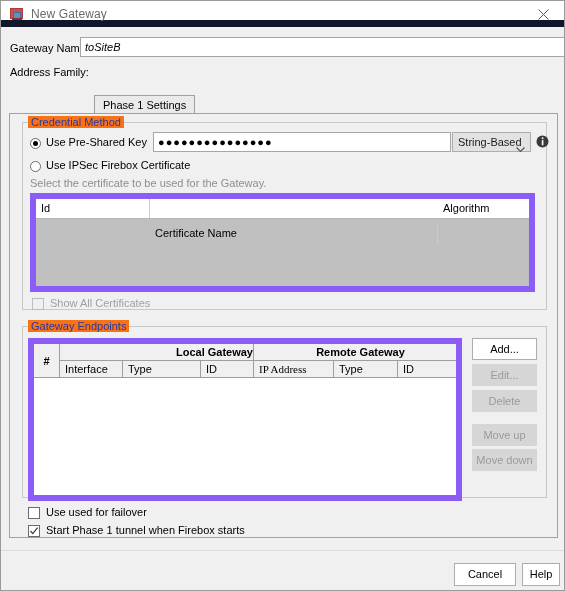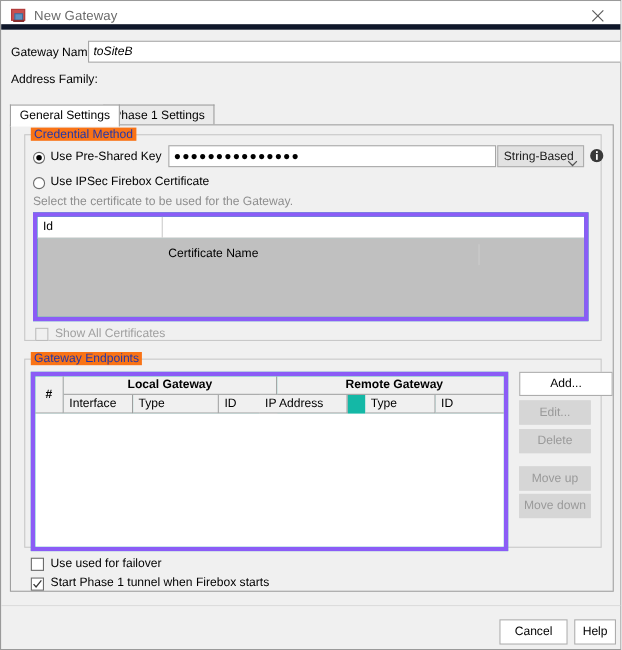--- a/index.html
+++ b/index.html
@@ -21,21 +21,21 @@
     box-sizing: border-box;
     overflow: hidden;
   }
 
   
   .titlebar {
     position: absolute;
     left: 0; top: 0;
     width: 565px; height: 26px;
     background: #ffffff;
-    border-bottom: 5px solid #0f172a;
+    border-bottom: 7px solid #0f172a;
     box-sizing: border-box;
   }
   .title-icon {
     position: absolute;
     left: 9px; top: 6px;
     width: 14px; height: 14px;
   }
   .title-text {
     position: absolute;
     left: 30px; top: 6px;
@@ -181,23 +181,23 @@
     position: absolute;
     left: 18px; top: 0;
     font-size: 11px;
     white-space: nowrap;
   }
   .cb-label.disabled { color: #a0a0a0; }
 
   
   .grid {
     position: absolute;
-    border: 4px solid #8b5cf6;
-    box-sizing: border-box;
-    background: #14b8a6;
+    border: 6px solid #8b5cf6;
+    box-sizing: border-box;
+    background: #fca5a5;
     overflow: hidden;
   }
   .grid-head {
     position: relative;
     height: 19px;
     background: #ffffff;
     border-bottom: 1px solid #b5b5b5;
   }
   .th {
     position: absolute;
@@ -281,23 +281,20 @@
       </svg>
     </div>
   </div>
 
   <span class="lbl" style="left:9px; top:41px;">Gateway Name:</span>
   <input class="text-input" style="left: 79px; top: 36px; width: 525px; font-style: italic;" value="toSiteB">
 
   <span class="lbl" style="left:9px; top:65px;">Address Family:</span>
 
   <div class="tabstrip">
-    <div class="tab active" style="left:0;">
-      <span>General Settings</span>
-    </div>
     <div class="tab inactive" style="left:85px;">
       <span>Phase 1 Settings</span>
     </div>
   </div>
 
   <div class="tabpanel">
 
     <div class="group-line" style="left:12px; top:8px; width:525px; height:188px;"></div>
     <span class="group-title" style="left:18px; top:2px;">Credential Method</span>
 
@@ -326,50 +323,51 @@
       <span class="radio-mark"></span>
       <span class="radio-label">Use IPSec Firebox Certificate</span>
     </div>
 
     <span class="lbl" style="left:20px; top:63px; color:#8e8e8e;">Select the certificate to be used for the Gateway.</span>
 
     <div class="grid" style="left:20px; top:79px; width:505px; height:99px;">
       <div class="grid-head">
         <div class="th" style="left:0; width:114px;">Id</div>
         <div class="th" style="left:114px; width:288px;margin-top:25px;">Certificate Name</div>
+        <div class="th" style="left:402px; width:101px; border-right:none;">Algorithm</div>
       </div>
       <div class="grid-body-grey" style="height:78px;"></div>
     </div>
 
     <div class="cb-row" style="left:22px; top:183px;">
       <span class="cb-mark disabled"></span>
       <span class="cb-label disabled">Show All Certificates</span>
     </div>
 
     <div class="group-line" style="left:12px; top:212px; width:525px; height:172px;"></div>
     <span class="group-title" style="left:18px; top:206px;">Gateway Endpoints</span>
 
     <div class="grid" style="left:18px; top:224px; width:434px; height:163px;">
 
       <div style="position:absolute; left:0; top:0; width:433px; height:34px;">
         <div class="th2 center" style="left:0; top:0; width:26px; height:34px; line-height:34px;">#</div>
-        <div class="th2 center" style="left:26px; top:0; width:194px; height:17px;">Local Gateway</div>
+        <div class="th2 center" style="left:26px; top:0; width:194px; height:17px;text-align:right;">Local Gateway</div>
         <div class="th2 center" style="left:220px; top:0; width:213px; height:17px; border-right:none;">Remote Gateway</div>
 
         <div class="th2 padl" style="left:26px; top:17px; width:63px; height:17px;">Interface</div>
         <div class="th2 padl" style="left:89px; top:17px; width:78px; height:17px;">Type</div>
         <div class="th2 padl" style="left:167px; top:17px; width:53px; height:17px;">ID</div>
-        <div class="th2 padl" style="left:204px; top:17px; width:80px; height:17px;">IP Address</div>
+        <div class="th2 padl" style="left:220px; top:17px; width:80px; height:17px;font-family:Liberation Serif, serif;">IP Address</div>
         <div class="th2 padl" style="left:300px; top:17px; width:64px; height:17px;">Type</div>
         <div class="th2 padl" style="left:364px; top:17px; width:69px; height:17px; border-right:none;">ID</div>
       </div>
       <div class="grid-body-white" style="position:absolute; left:0; top:34px; width:433px; height:128px;"></div>
     </div>
 
-    <div class="btn" style="left:462px; top:224px; width:85px;">
+    <div class="btn" style="left:462px; top:224px; width:65px;">
       <span>Add...</span>
     </div>
     <div class="btn disabled" style="left:462px; top:250px; width:65px;">
       <span>Edit...</span>
     </div>
     <div class="btn disabled" style="left:462px; top:276px; width:65px;">
       <span>Delete</span>
     </div>
     <div class="btn disabled" style="left:462px; top:310px; width:65px;">
       <span>Move up</span>

